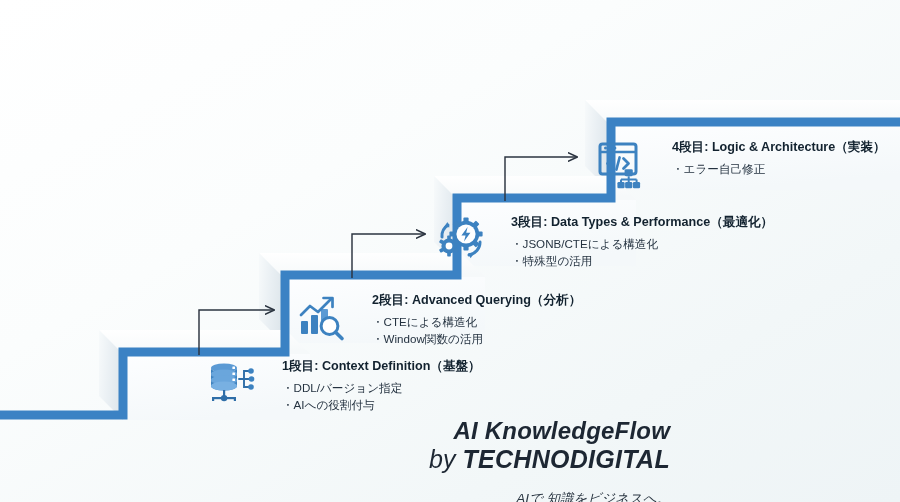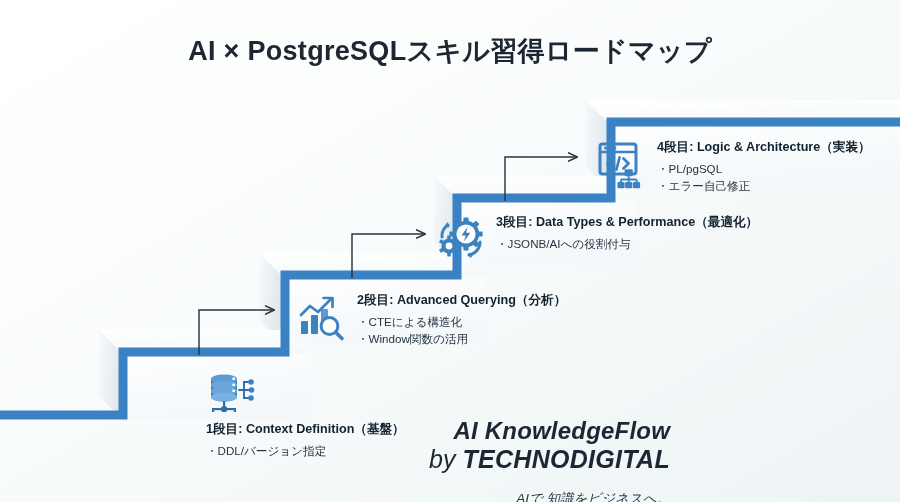--- a/index.html
+++ b/index.html
@@ -38,20 +38,21 @@
     color: #1d2733;
     letter-spacing: 0.3px;
     white-space: nowrap;
   }
 
   
   .step {
     position: absolute;
     display: flex;
     align-items: flex-start;
+    gap: 15px;
   }
   .step-icon {
     width: 52px;
     height: 52px;
     flex: 0 0 52px;
     margin-right: 9px;
   }
   .step-icon svg { display: block; width: 52px; height: 52px; }
   .step-text { padding-top: 2px; }
   .step-heading {
@@ -62,21 +63,21 @@
     line-height: 1.25;
     margin-bottom: 4px;
   }
   .step-bullet {
     font-size: 11.6px;
     color: #243240;
     white-space: nowrap;
     line-height: 1.5;
   }
 
-  #step1 { left: 206px; top: 368px; flex-direction: column; }
+  #step1 { left: 206px; top: 357px; }
   #step2 { left: 296px; top: 291px; }
   #step3 { left: 449px; top: 214px; }
   #step4 { left: 596px; top: 138px; }
   #step3 .step-icon, #step3 .step-text { }
 
   
   #step3 { left: 435px; top: 213px; }
 
   
   .brand {
@@ -159,21 +160,20 @@
 
     <path d="M 0 415 L 123 415 L 123 352 L 285 352 L 285 275 L 457 275 L 457 198 L 611 198 L 611 122 L 900 122" fill="none" stroke="#3b82c4" stroke-width="9" stroke-linecap="square" stroke-linejoin="miter"></path>
 
     <path d="M 199 355 L 199 310 L 274 310" fill="none" stroke="#2b3440" stroke-width="1.45" marker-end="url(#arrowHead)" stroke-linejoin="miter"></path>
 
     <path d="M 352 278 L 352 234 L 425 234" fill="none" stroke="#2b3440" stroke-width="1.45" marker-end="url(#arrowHead)" stroke-linejoin="miter"></path>
 
     <path d="M 505 201 L 505 157 L 577 157" fill="none" stroke="#2b3440" stroke-width="1.45" marker-end="url(#arrowHead)" stroke-linejoin="miter"></path>
   </svg>
 
-  <div class="title">AI × PostgreSQLスキル習得ロードマップ</div>
 
   <div class="step" id="step1">
     <div class="step-icon">
       <svg viewBox="0 0 52 52">
         <g fill="#3d82c0">
 
           <ellipse cx="18" cy="11" rx="13" ry="4.6" fill="#5b9ad4"></ellipse>
           <path d="M5 11 v6 a13 4.6 0 0 0 26 0 v-6 a13 4.6 0 0 1 -26 0 z" fill="#3d82c0"></path>
           <ellipse cx="18" cy="17" rx="13" ry="4.6" fill="#6aa6dc"></ellipse>
           <path d="M5 17 v6 a13 4.6 0 0 0 26 0 v-6 a13 4.6 0 0 1 -26 0 z" fill="#3d82c0"></path>
@@ -193,20 +193,21 @@
           <path d="M33 22 h5 M38 22 v-8 h5 M38 22 v8 h5 M38 22 h6" stroke="#2f6ea8" stroke-width="1.9" fill="none" stroke-linecap="round"></path>
           <circle cx="45" cy="14" r="2.8"></circle>
           <circle cx="45.5" cy="22" r="2.8"></circle>
           <circle cx="45" cy="30" r="2.8"></circle>
         </g>
       </svg>
     </div>
     <div class="step-text">
       <div class="step-heading">1段目: Context Definition（基盤）</div>
       <div class="step-bullet">・DDL/バージョン指定</div>
+      <div class="step-bullet">・AIへの役割付与</div>
     </div>
   </div>
 
   <div class="step" id="step2">
     <div class="step-icon">
       <svg viewBox="0 0 52 52">
         <g fill="#3d82c0">
 
           <rect x="5" y="30" width="7" height="13" rx="1"></rect>
           <rect x="15" y="24" width="7" height="19" rx="1"></rect>
@@ -264,21 +265,22 @@
 
           <path d="M7 24 A13 13 0 0 1 13 12" fill="none" stroke="#3d82c0" stroke-width="3" stroke-linecap="round"></path>
           <path d="M12.4 9 L14.6 14.2 L8.9 14.2 Z" fill="#3d82c0"></path>
           <path d="M45 29 A13 13 0 0 1 34 42" fill="none" stroke="#3d82c0" stroke-width="3" stroke-linecap="round"></path>
           <path d="M35.6 45.3 L33.2 40.1 L38.9 40.4 Z" fill="#3d82c0"></path>
         </g>
       </svg>
     </div>
     <div class="step-text">
       <div class="step-heading">3段目: Data Types &amp; Performance（最適化）</div>
-      <div class="step-bullet">・JSONB/AIへの役割付与</div>
+      <div class="step-bullet">・JSONB/CTEによる構造化</div>
+      <div class="step-bullet">・特殊型の活用</div>
     </div>
   </div>
 
   <div class="step" id="step4">
     <div class="step-icon">
       <svg viewBox="0 0 52 52">
         <g>
 
           <rect x="4" y="6" width="36" height="30" rx="2.6" fill="none" stroke="#3d82c0" stroke-width="3"></rect>
           <path d="M4 14 H40" stroke="#3d82c0" stroke-width="2.4"></path>
@@ -293,21 +295,20 @@
           <rect x="28.6" y="31.2" width="8.2" height="7" rx="1.4" fill="#3d82c0"></rect>
           <path d="M32.7 38.2 V41.4 M25 41.4 H40.6 M25 41.4 V44.2 M32.7 41.4 V44.2 M40.6 41.4 V44.2" stroke="#3d82c0" stroke-width="2" fill="none"></path>
           <rect x="21.4" y="44" width="7.2" height="6.2" rx="1.3" fill="#3d82c0"></rect>
           <rect x="29.1" y="44" width="7.2" height="6.2" rx="1.3" fill="#3d82c0"></rect>
           <rect x="36.9" y="44" width="7.2" height="6.2" rx="1.3" fill="#3d82c0"></rect>
         </g>
       </svg>
     </div>
     <div class="step-text">
       <div class="step-heading">4段目: Logic &amp; Architecture（実装）</div>
-      <div class="step-bullet">・PL/pgSQL</div>
       <div class="step-bullet">・エラー自己修正</div>
     </div>
   </div>
 
   <div class="brand">
     <div class="brand-line1">AI KnowledgeFlow</div>
     <div class="brand-line2"><span>by </span><b>TECHNODIGITAL</b></div>
     <div class="brand-tagline">AIで 知識をビジネスへ。</div>
   </div>
 

